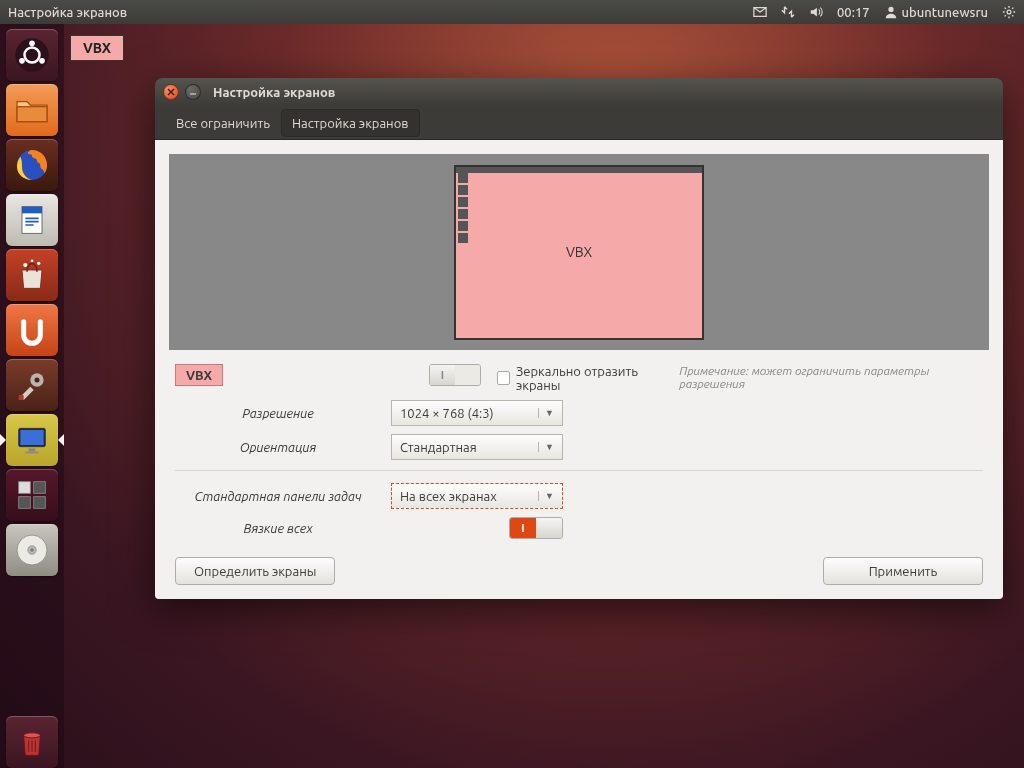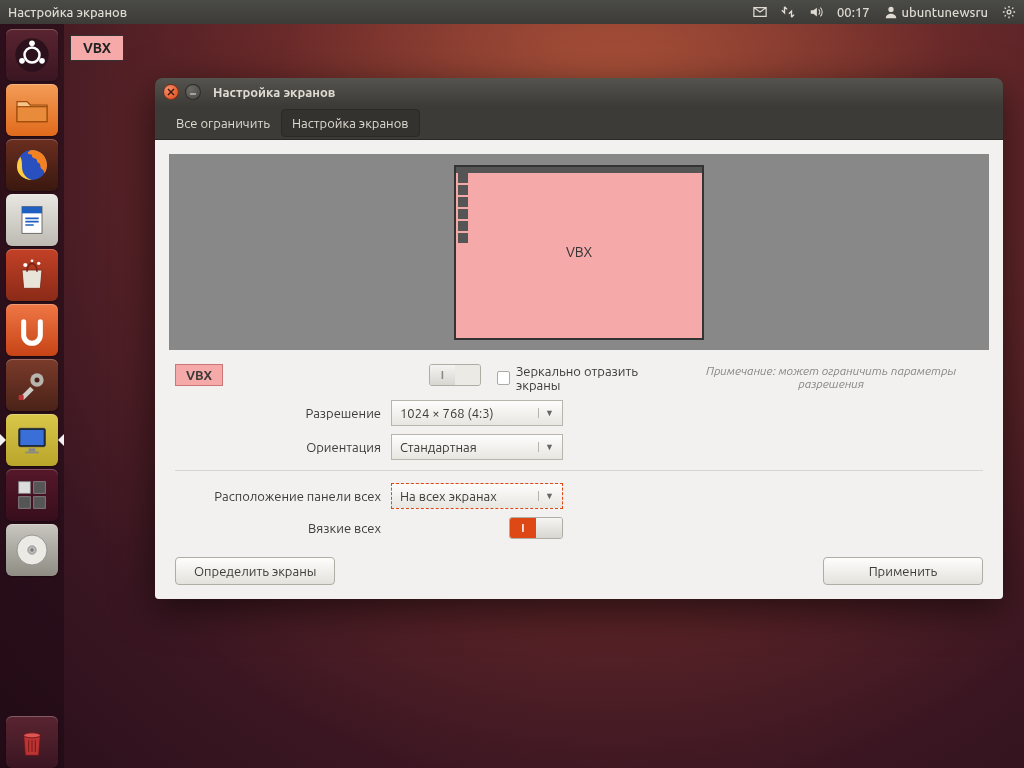--- a/index.html
+++ b/index.html
@@ -101,41 +101,41 @@
   position: absolute; left: 2px; top: 6px; bottom: 2px; width: 12px;
   display: flex; flex-direction: column; gap: 2px;
 }
 .monitor .sidebar-mini div { width: 10px; height: 10px; background: #555; }
 .monitor .topbar-mini { position:absolute; top:0; left:0; right:0; height:6px; background:#555;}
 
 .form-area { padding: 4px 6px 0 6px; font-size: 13px; color: #3c3b37; }
 .row { display: flex; align-items: center; margin-bottom: 8px; }
 .row.badge-row { align-items:flex-start; }
 .badge { background: #f6a9a9; border: 1px solid #c77; padding: 3px 10px; font-weight: bold; margin-right: auto;}
-.row .lbl { width: 216px; text-align: right; padding-right: 10px; }
+.row .lbl { width: 216px; text-align: center; padding-right: 10px; font-style: italic; }
 .select {
   width: 172px; height: 26px; border: 1px solid #b8b5ad; border-radius: 0;
   background: linear-gradient(to bottom, #fdfdfc, #e8e6e1);
   display: flex; align-items: center; padding: 0 8px; position: relative;
   font-size: 13px; cursor: pointer;
 }
 .select.dashed { border: 1px dashed #dd4814; }
 .select .arrow { margin-left: auto; border-left: 1px solid #b8b5ad; padding-left: 6px; font-size: 9px; color: #666;}
 .switch {
   width: 54px; height: 22px; border: 1px solid #b0ada5; border-radius: 3px;
   background: #e8e6e1; display: flex; cursor: pointer; overflow:hidden;
 }
 .switch .knob { width: 50%; height: 100%; display:flex;align-items:center;justify-content:center;font-size:11px;font-weight:bold;}
 .switch.off .knob.left { background: linear-gradient(to bottom,#f5f4f2,#d8d6d0); color:#888; }
 .switch.off .knob.right { background:#eceae5; }
 .switch.on .knob.left { background:#dd4814; color:#fff; }
 .switch.on .knob.right { background:linear-gradient(to bottom,#f5f4f2,#d8d6d0); }
 .checkbox-row { display:flex; flex-direction:row; gap:2px; margin-left:16px; }
 .checkbox-row .cb { display:flex; align-items:center; gap:6px; }
-.checkbox-row .note { color:#888; font-style:italic; font-size:12px;text-align:center; }
+.checkbox-row .note { color:#888; font-style:italic; font-size:12px; }
 .cb-box{width:14px;height:14px;border:1px solid #aaa;border-radius:2px;background:#fff;}
 
 .divider { border-top: 1px solid #d8d6d0; margin: 10px 0 12px 0; }
 
 .button-row { display: flex; justify-content: space-between; margin-top: 18px; }
 .btn {
   height: 28px; padding: 0 18px; border: 1px solid #b0ada5; border-radius: 4px;
   background: linear-gradient(to bottom, #fdfdfc, #e4e2dc);
   font-size: 13px; color: #3c3b37; cursor: pointer;
   display:flex;align-items:center;
@@ -333,21 +333,21 @@
         <div class="lbl">Ориентация</div>
         <div class="select">
           <span>Стандартная</span>
           <span class="arrow">▼</span>
         </div>
       </div>
 
       <div class="divider"></div>
 
       <div class="row">
-        <div class="lbl">Расположение панели всех</div>
+        <div class="lbl">Стандартная панели задач</div>
         <div class="select dashed">
           <span>На всех экранах</span>
           <span class="arrow">▼</span>
         </div>
       </div>
 
       <div class="row">
         <div class="lbl">Вязкие всех</div>
         <div style="width:118px;"></div>
         <div class="switch on">

